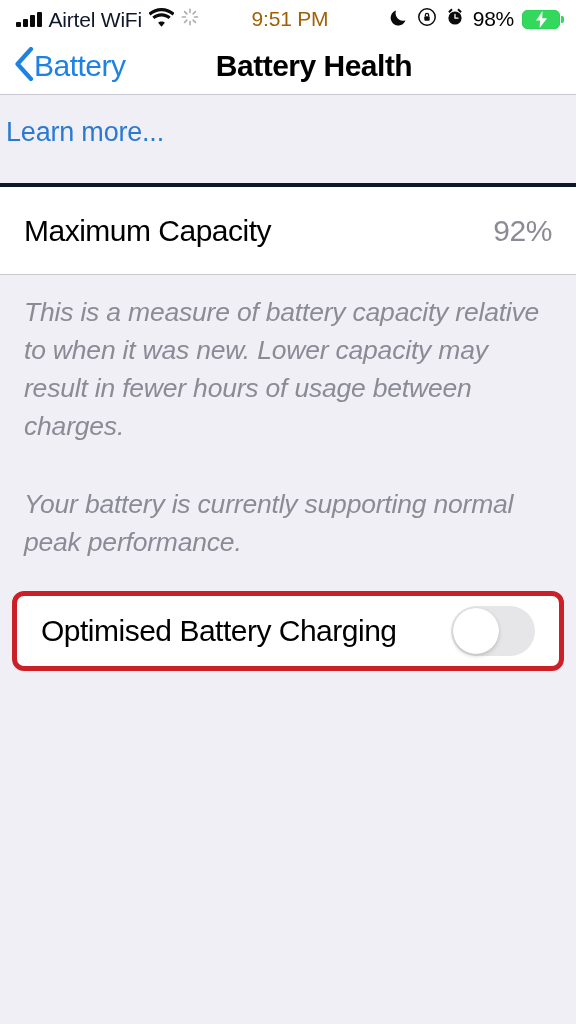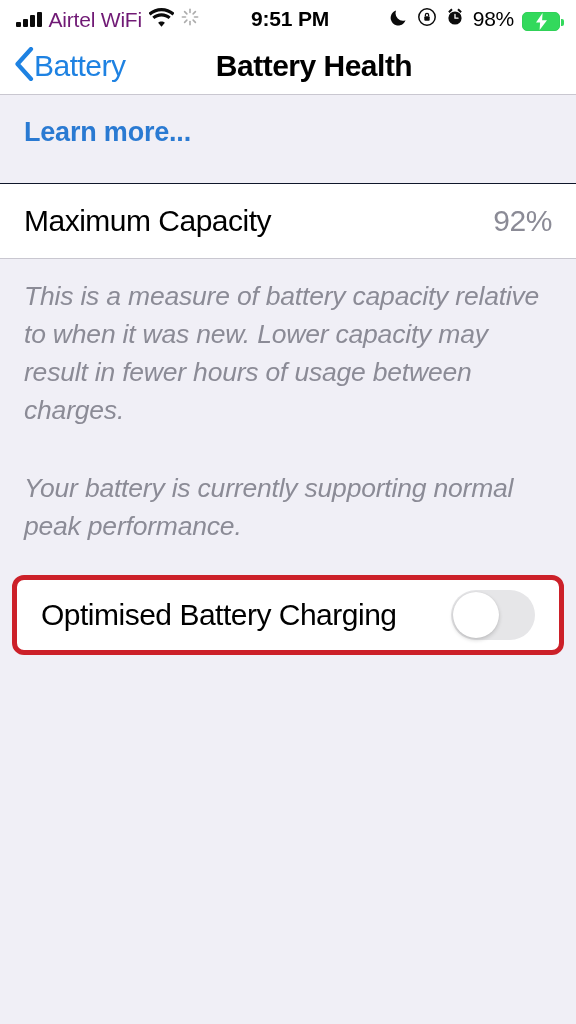--- a/index.html
+++ b/index.html
@@ -49,41 +49,40 @@
     background: #0b0b0b;
     border-radius: 1px;
   }
   .signal-bars i:nth-child(1) { height: 5px; }
   .signal-bars i:nth-child(2) { height: 8.5px; }
   .signal-bars i:nth-child(3) { height: 12px; }
   .signal-bars i:nth-child(4) { height: 15.5px; }
 
   .carrier {
     font-size: 21px;
-    color: #701a75;
+    color: #0f172a;
     letter-spacing: -0.2px;
     line-height: 1;
   }
   .wifi-icon { display: block; }
   .spinner-icon { display: block; opacity: .55; }
 
   .status-time {
     position: absolute;
     left: 4px; right: 0;
     text-align: center;
     font-size: 21px;
-    color: #000000;
+    color: #a16207;
     letter-spacing: -0.2px;
     pointer-events: none;
-    font-weight: bold;
   }
   .status-right {
     margin-left: auto;
     display: flex;
-    align-items: flex-end;
+    align-items: center;
     gap: 8px;
     position: relative;
     z-index: 2;
   }
   .batt-pct {
     font-size: 21px;
     color: #000;
     letter-spacing: -0.3px;
   }
   .batt-shell {
@@ -161,30 +160,29 @@
     letter-spacing: -0.2px;
   }
   .link-text {
     font-size: 27px;
     color: #2a7ad2;
     letter-spacing: -0.2px;
     line-height: 34px;
     cursor: pointer;
   }
   .learn-block {
-    padding: 20px 24px 34px 24px;
-    box-sizing: border-box;
-    font-weight: bold;
+    padding: 20px 24px 34px 6px;
+    box-sizing: border-box;
   }
 
   .cell {
     background: #ffffff;
-    border-top: 1px solid #0f172a;
+    border-top: 4px solid #0f172a;
     border-bottom: 1px solid #c9c7d0;
-    height: 76px;
+    height: 92px;
     display: flex;
     align-items: center;
     padding: 0 24px;
     box-sizing: border-box;
   }
   .cell-title {
     font-size: 30px;
     color: #000000;
     letter-spacing: -0.5px;
   }

